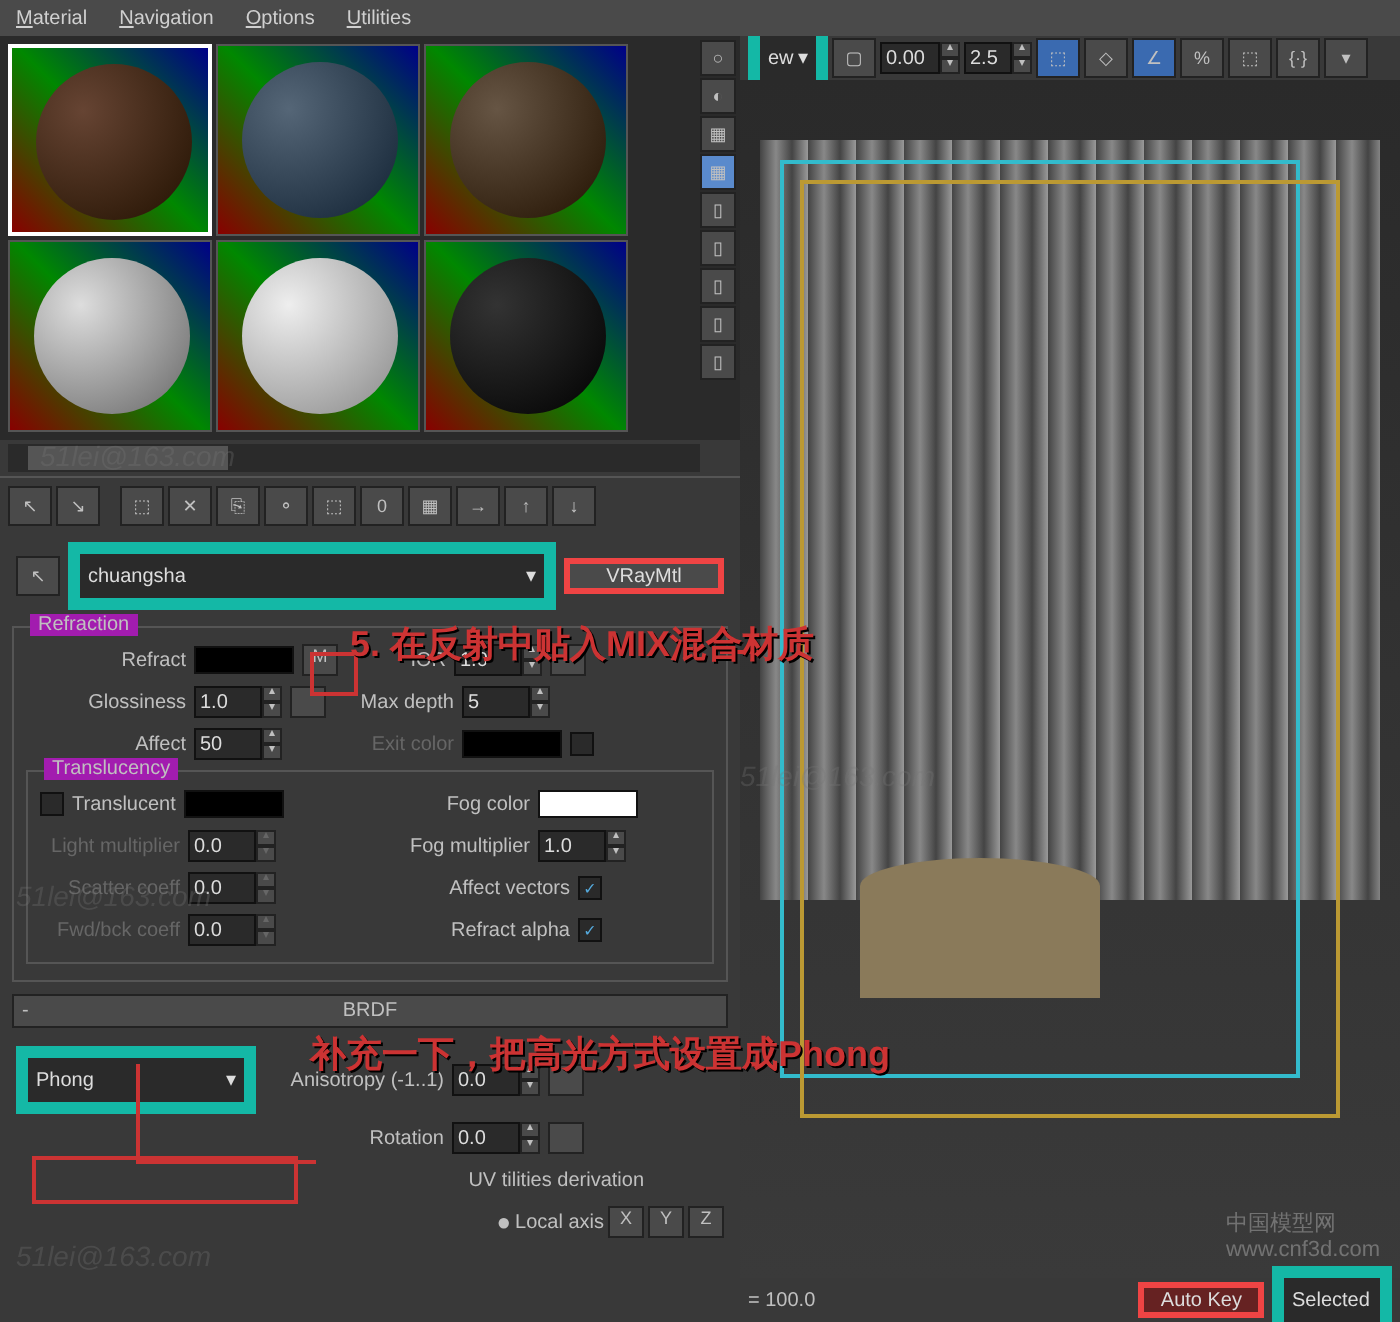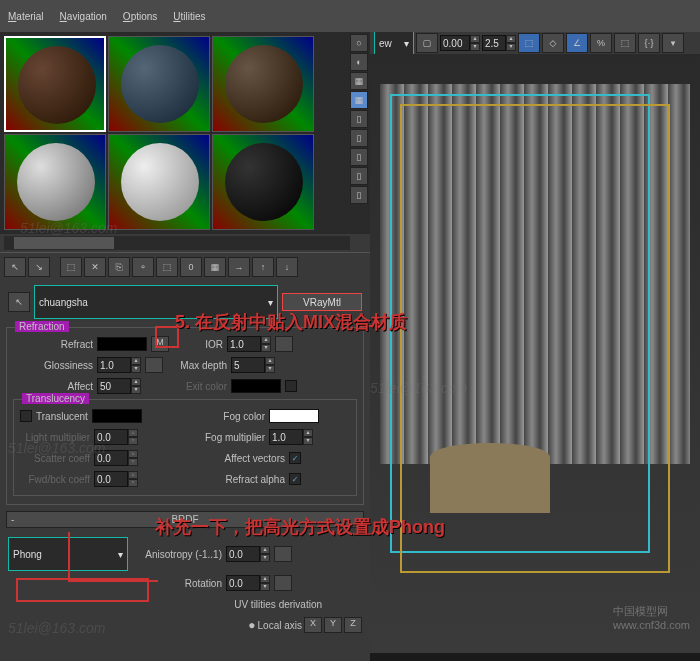--- a/index.html
+++ b/index.html
@@ -1,17 +1,17 @@
 <!DOCTYPE html>
 <html><head>
 <meta charset="utf-8">
 <style>
 * { margin: 0; padding: 0; box-sizing: border-box; font-family: Arial, sans-serif; }
 body { background: #393939; color: #c0c0c0; font-size: 10px; width: 700px; height: 661px; overflow: hidden; position: relative; }
-.menubar { height: 32px; background: #4a4a4a; display: flex; padding: 2px 8px; gap: 16px; align-items: center; }
+.menubar { height: 18px; background: #4a4a4a; display: flex; padding: 2px 8px; gap: 16px; align-items: center; }
 .menubar span { color: #d0d0d0; cursor: pointer; }
 .menubar span u { text-decoration: underline; }
 .container { display: flex; height: calc(100% - 18px); }
 .left-panel { width: 370px; background: #393939; display: flex; flex-direction: column; }
 .swatches { display: flex; flex-wrap: wrap; padding: 4px; gap: 2px; background: #2a2a2a; position: relative; }
 .swatch { width: 102px; height: 96px; background: linear-gradient(45deg, #880000, #008800, #000088); position: relative; border: 1px solid #555; }
 .swatch.sel { border: 2px solid #fff; }
 .sphere { position: absolute; top: 8px; left: 12px; width: 78px; height: 78px; border-radius: 50%; }
 .s1 { background: radial-gradient(circle at 30% 30%, #664433, #221100); }
 .s2 { background: radial-gradient(circle at 30% 30%, #556677, #112233); }
@@ -20,22 +20,22 @@
 .s5 { background: radial-gradient(circle at 30% 30%, #eee, #888); }
 .s6 { background: radial-gradient(circle at 30% 30%, #333, #000); }
 .side-tools { position: absolute; right: 2px; top: 2px; width: 18px; display: flex; flex-direction: column; gap: 1px; }
 .tool { width: 18px; height: 18px; background: #4a4a4a; border: 1px solid #222; display: flex; align-items: center; justify-content: center; font-size: 9px; }
 .tool.active { background: #5a8acc; }
 .hscroll { height: 14px; background: #2a2a2a; margin: 2px 20px 2px 4px; position: relative; }
 .hscroll-thumb { position: absolute; left: 10px; width: 100px; height: 12px; background: #555; top: 1px; }
 .toolbar { display: flex; gap: 2px; padding: 4px; align-items: center; border-top: 1px solid #555; }
 .tbtn { width: 22px; height: 20px; background: #4a4a4a; border: 1px solid #222; display: flex; align-items: center; justify-content: center; font-size: 9px; }
 .name-row { display: flex; gap: 4px; padding: 4px 8px; align-items: center; }
-.dropdown { background: #2a2a2a; border: 1px solid #14b8a6; padding: 2px 4px; color: #ddd; height: 34px; display: flex; align-items: center; justify-content: space-between; }
-.btn { background: #4a4a4a; border: 1px solid #ef4444; padding: 2px 8px; color: #ddd; height: 18px; display: flex; align-items: center; }
+.dropdown { background: #2a2a2a; border: 6px solid #14b8a6; padding: 2px 4px; color: #ddd; height: 34px; display: flex; align-items: center; justify-content: space-between; }
+.btn { background: #4a4a4a; border: 3px solid #ef4444; padding: 2px 8px; color: #ddd; height: 18px; display: flex; align-items: center; }
 .group { border: 1px solid #555; margin: 4px 6px; padding: 4px 6px; position: relative; }
 .group-title { position: absolute; top: -7px; left: 8px; background: #a21caf; padding: 0 4px; font-size: 10px; }
 .row { display: flex; align-items: center; gap: 4px; margin: 3px 0; min-height: 18px; }
 .lbl { text-align: right; font-size: 10px; }
 .spinner { display: flex; }
 .spinner input { width: 34px; height: 16px; background: #2a2a2a; border: 1px solid #111; color: #ddd; font-size: 10px; padding: 0 2px; }
 .spinner .arrows { width: 10px; display: flex; flex-direction: column; }
 .spinner .ar { height: 8px; background: #4a4a4a; border: 1px solid #222; font-size: 6px; line-height: 5px; text-align: center; }
 .checkbox { width: 12px; height: 12px; background: #2a2a2a; border: 1px solid #111; display: inline-flex; align-items: center; justify-content: center; font-size: 8px; color: #5ad; }
 .colorswatch { width: 50px; height: 14px; background: #000; border: 1px solid #111; }
@@ -322,20 +322,28 @@
       <div class="tbtn">⬚</div>
       <div class="tbtn">{·}</div>
       <div class="tbtn">▾</div>
     </div>
     <div class="vp-content">
       <div class="curtain"></div>
       <div class="table-img"></div>
       <div class="frame-c"></div>
       <div class="frame-y"></div>
     </div>
+    <div class="vp-bottom">
+      <span>= 100.0</span>
+      <div style="flex:1"></div>
+      <div class="btn" style="background:#662222">Auto Key</div>
+      <div class="dropdown" style="width:60px">
+          <span>Selected</span>
+        </div>
+    </div>
   </div>
 </div>
 
 <div class="anno1">5. 在反射中贴入MIX混合材质</div>
 <div class="anno2">补充一下，把高光方式设置成Phong</div>
 <div class="hilite1"></div>
 <div class="hilite2"></div>
 <div class="redcon" style="top:325px; left:360px; width:20px; height:2px; border:none; border-top:2px solid #cc3333"></div>
 <div class="redcon" style="top:532px; left:68px; width:90px; height:50px"></div>
 

